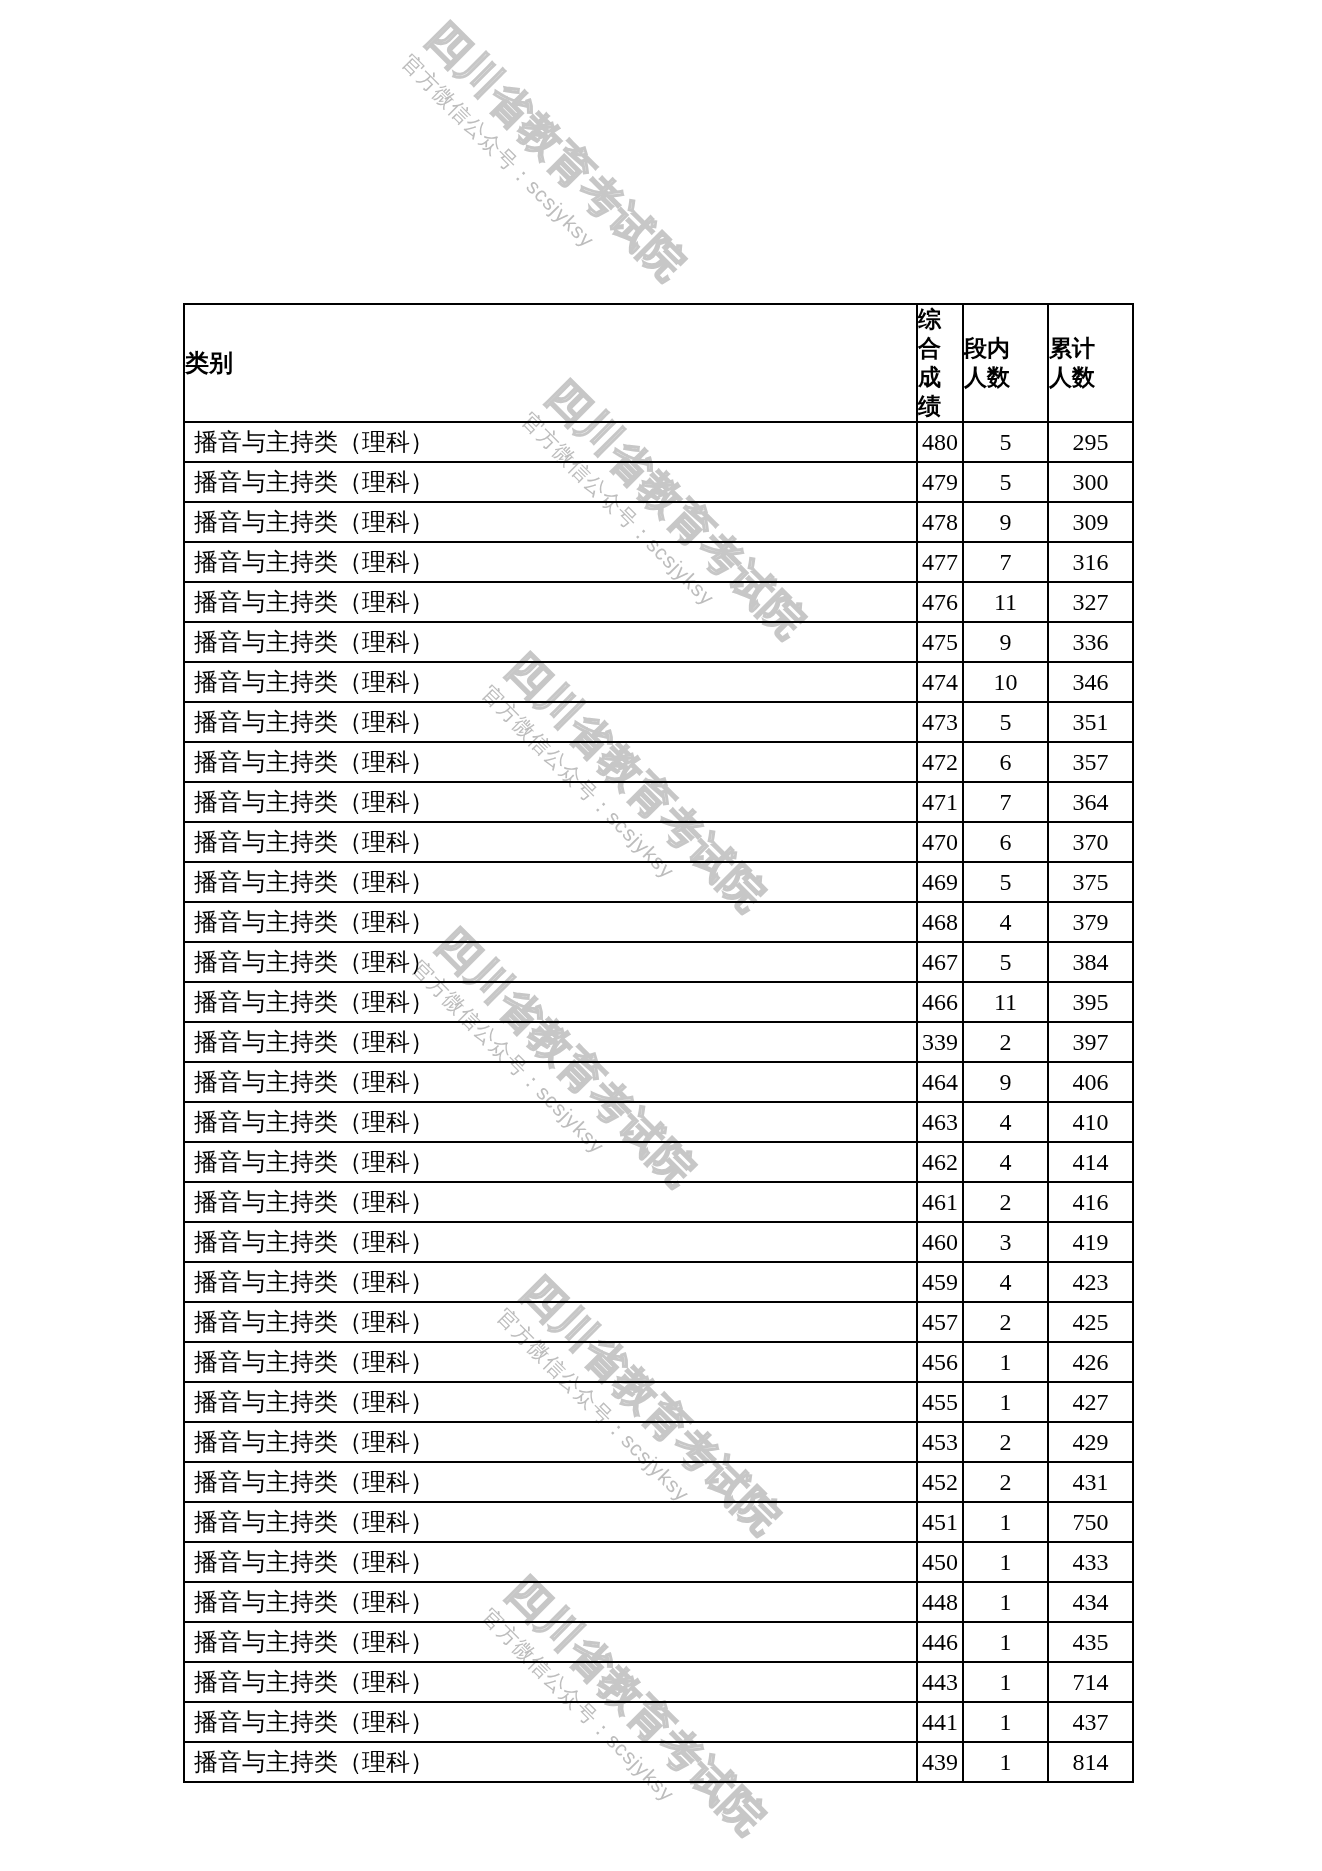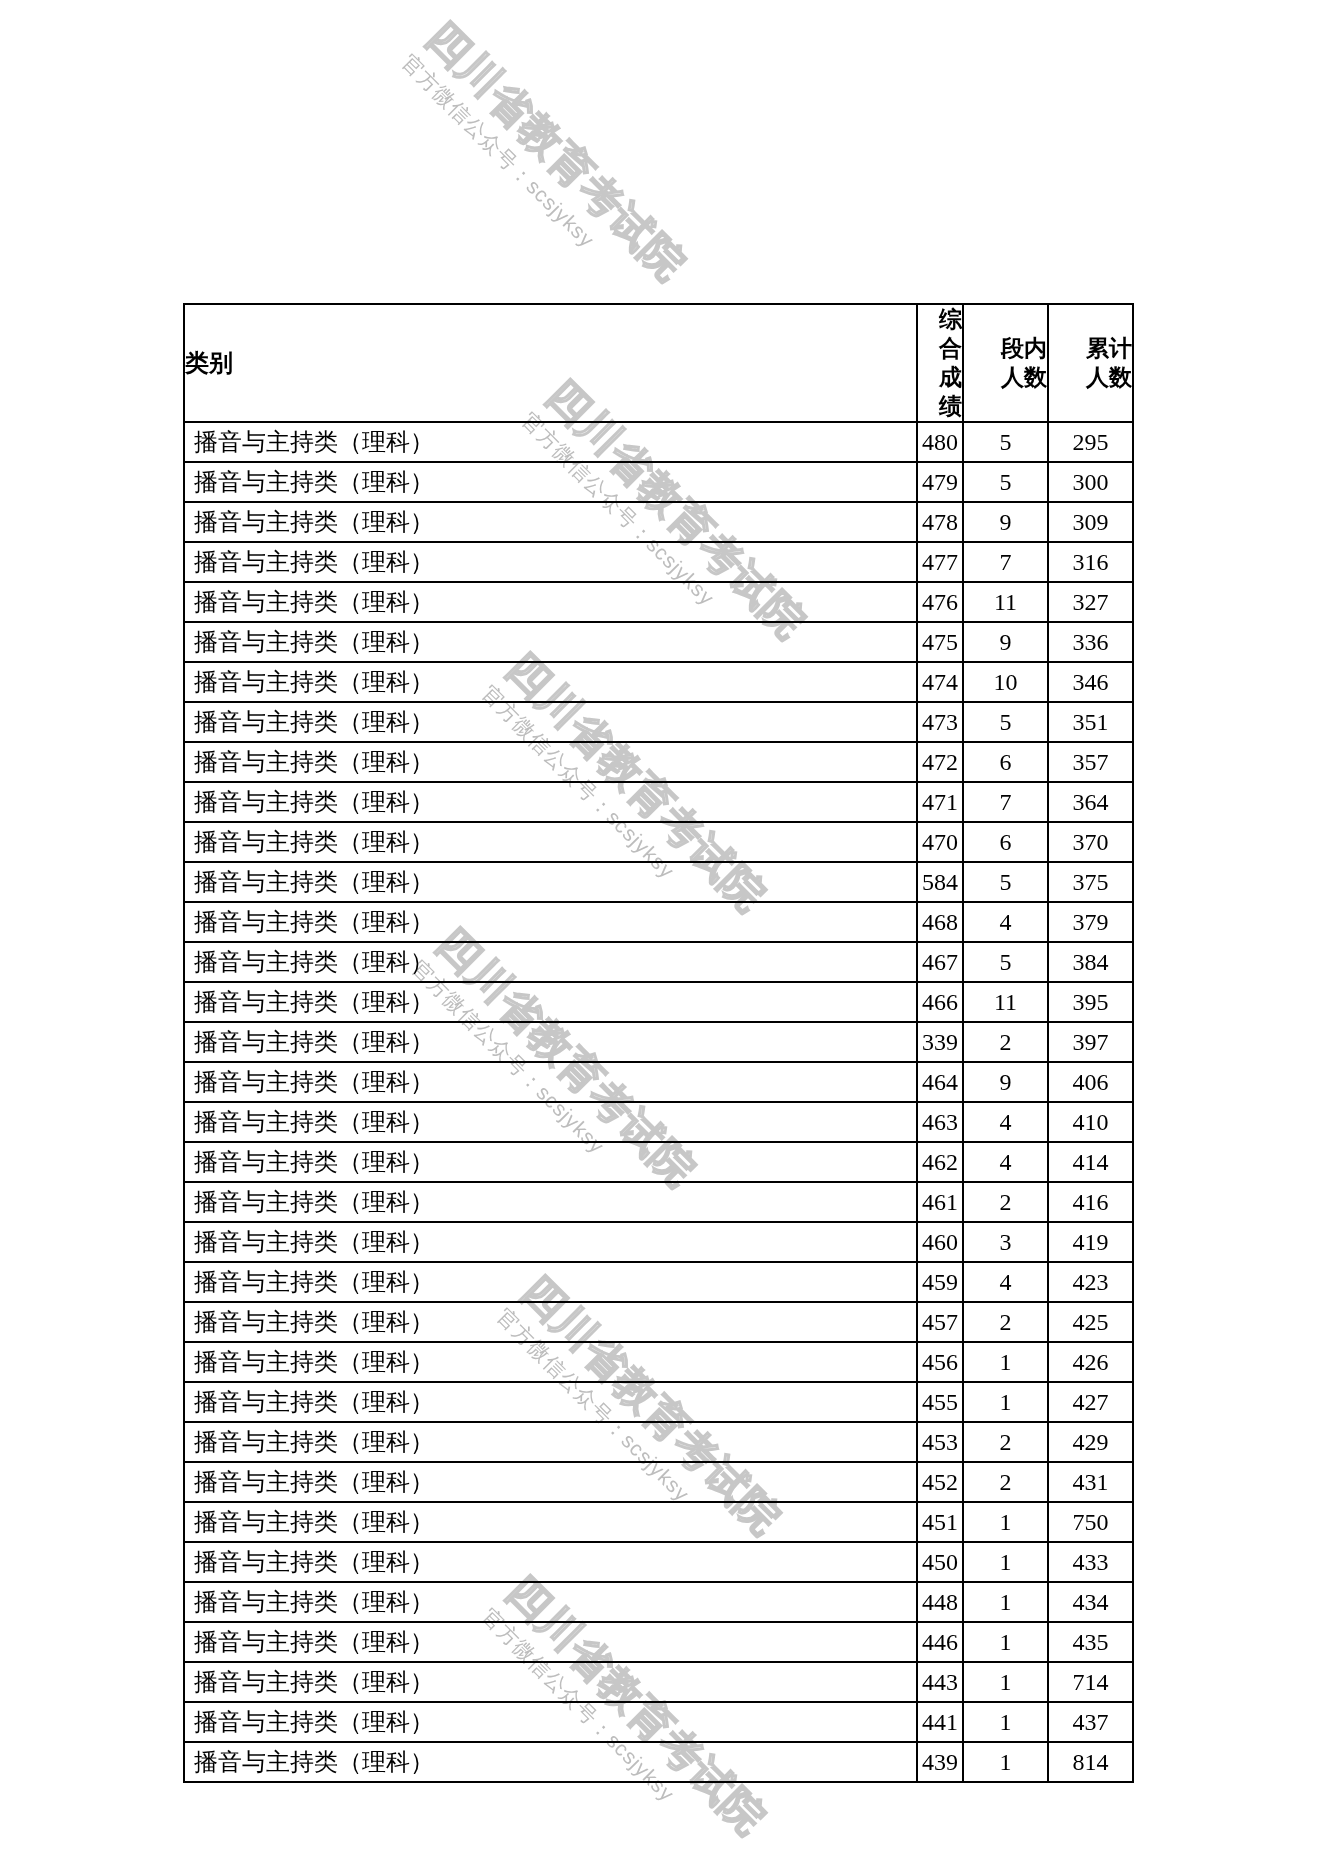--- a/index.html
+++ b/index.html
@@ -71,21 +71,21 @@
   }
   .score-table th, .score-table td {
     border: 2px solid #000000;
     padding: 0;
     background: transparent;
     overflow: visible;
   }
   .score-table thead tr { height: 103px; }
   .score-table tbody tr { height: 40px; }
   th.h-cat { font-size: 24px; font-weight: bold; text-align: left; }
-  th.h-two { font-size: 23px; font-weight: bold; text-align: right; }
+  th.h-two { font-size: 23px; font-weight: bold; text-align: left; }
   th.h-two span { display: block; line-height: 29px; }
   td.c-cat {
     font-size: 24px;
     text-align: left;
     padding-left: 9px;
     white-space: nowrap;
     margin-left: 12px;
   }
   td.c-num { font-size: 24px; text-align: center; }
 </style>
@@ -221,21 +221,21 @@
 
     <tr>
       <td class="c-cat">播音与主持类（理科）</td>
       <td class="c-num">470</td>
       <td class="c-num">6</td>
       <td class="c-num">370</td>
     </tr>
 
     <tr>
       <td class="c-cat">播音与主持类（理科）</td>
-      <td class="c-num">584</td>
+      <td class="c-num">469</td>
       <td class="c-num">5</td>
       <td class="c-num">375</td>
     </tr>
 
     <tr>
       <td class="c-cat">播音与主持类（理科）</td>
       <td class="c-num">468</td>
       <td class="c-num">4</td>
       <td class="c-num">379</td>
     </tr>

